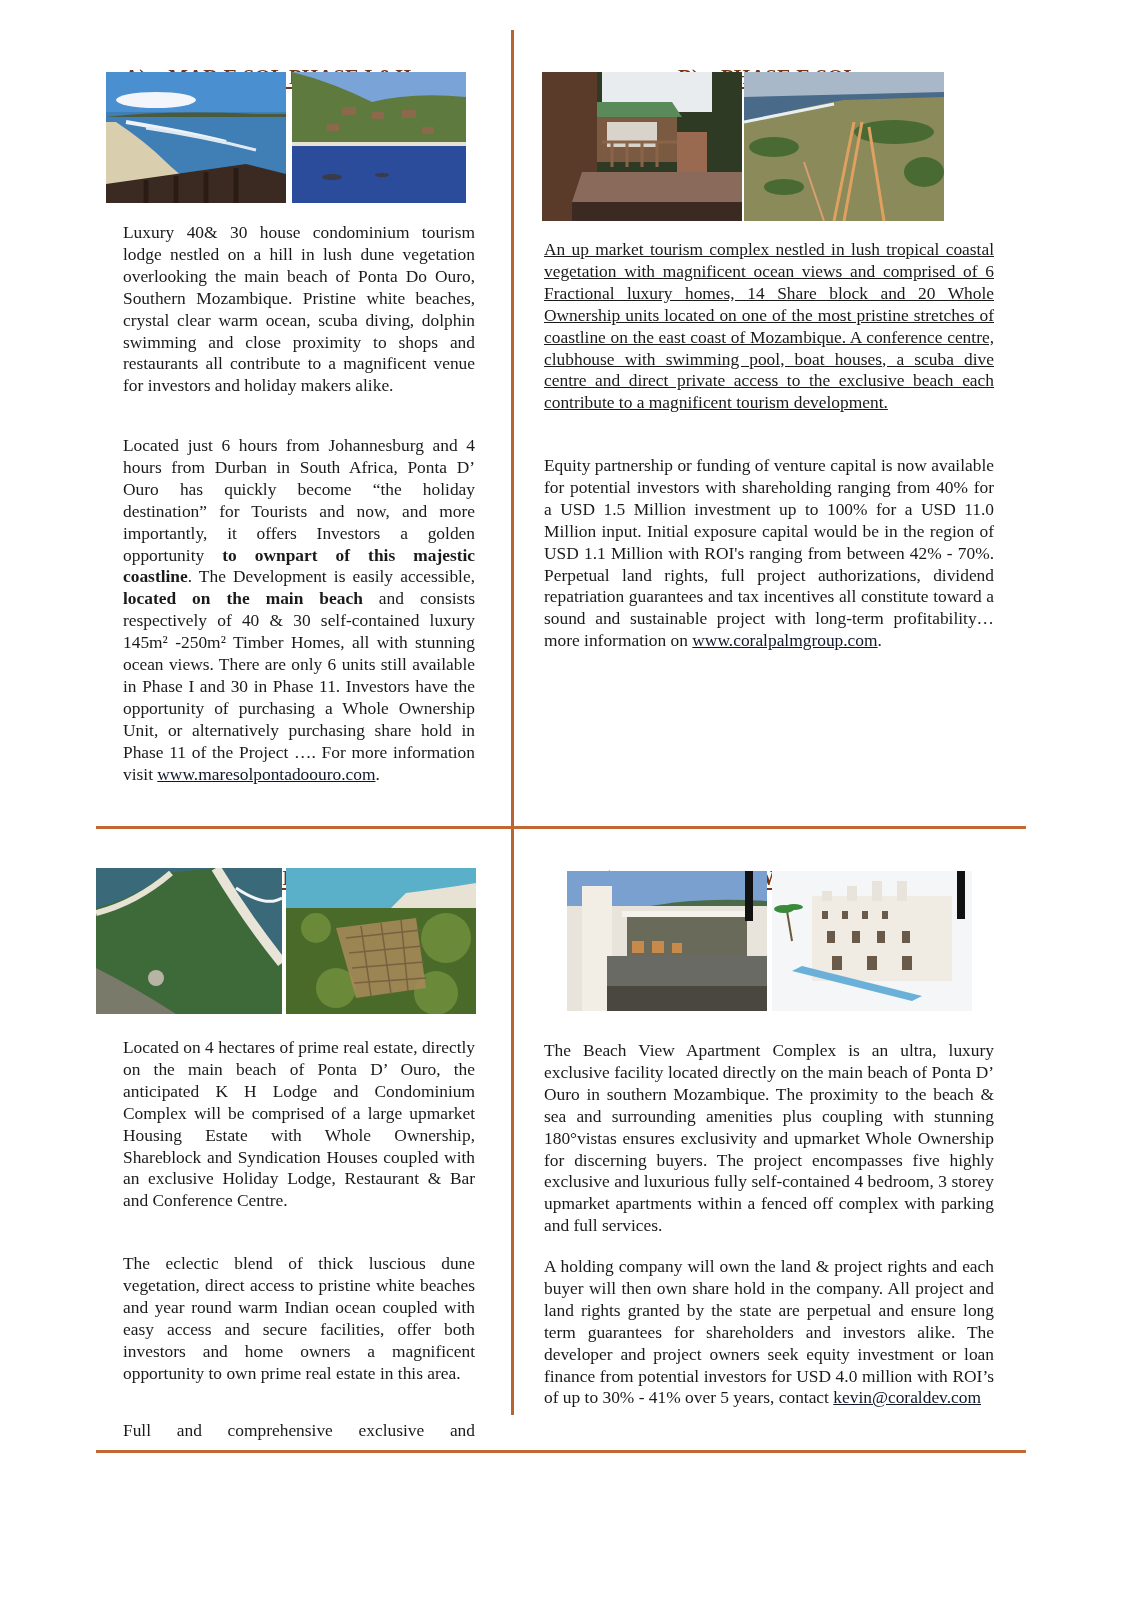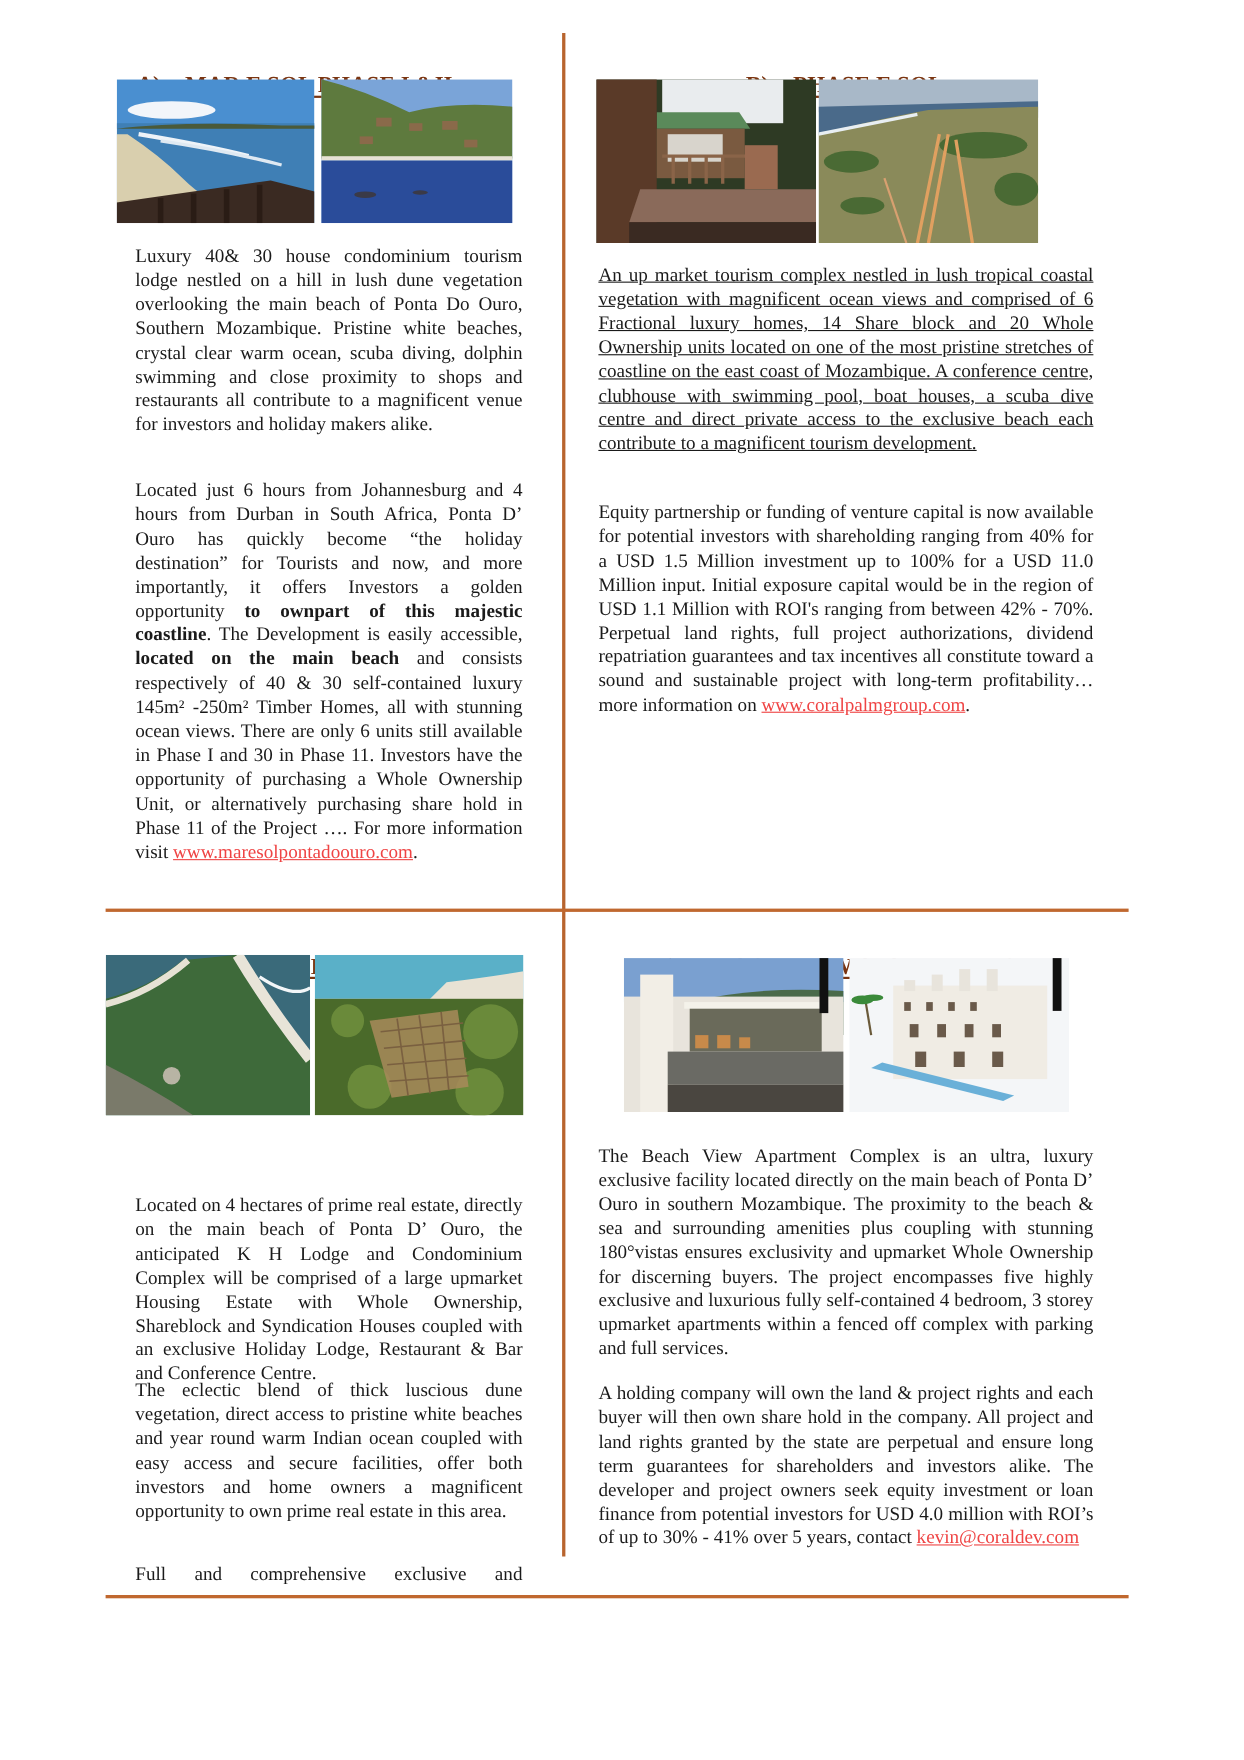--- a/index.html
+++ b/index.html
@@ -8,21 +8,21 @@
   .vline { position: absolute; left: 511px; width: 3px; background: #b8642e; }
   .hline { position: absolute; height: 3px; background: #c0682f; }
   .heading { position: absolute; font-weight: bold; font-size: 21px; color: #7a3410;
              white-space: nowrap; margin-top: 34px; }
   .heading .letter { margin-right: 22px; }
   .heading .title { text-decoration: underline; text-decoration-thickness: 2px; text-underline-offset: 3px; }
   .photo { position: absolute; overflow: hidden; }
   .para { position: absolute; font-size: 17.4px; line-height: 21.9px; text-align: justify;
           text-align-last: left; margin: 0; }
   .para b { font-weight: bold; }
-  a.link { color: #ef4444; text-decoration: underline; }
+  a.link { color: #0f172a; text-decoration: underline; }
 </style>
 </head>
 <body>
 
 <div class="vline" style="top:30px;height:1385px;"></div>
 <div class="hline" style="top:826px;left:96px;width:930px;"></div>
 <div class="hline" style="top:1450px;left:96px;width:930px;"></div>
 
 <div class="heading" style="left:124px;top:31px;">
   <span class="letter">A)</span><span class="title">MAR E SOL PHASE I &amp;II</span>
@@ -145,21 +145,21 @@
         <line x1="60" y1="70" x2="135" y2="62"></line>
         <line x1="63" y1="85" x2="137" y2="78"></line>
         <line x1="66" y1="100" x2="138" y2="94"></line>
         <line x1="68" y1="115" x2="140" y2="110"></line>
         <line x1="75" y1="58" x2="85" y2="128"></line>
         <line x1="95" y1="55" x2="105" y2="126"></line>
         <line x1="115" y1="52" x2="122" y2="123"></line>
       </g>
   </svg>
 </div>
-<p class="para" style="left:123px;top:1085px;width:352px;">
+<p class="para" style="left:123px;top:1037px;width:352px;">
   <span>Located on 4 hectares of prime real estate, directly on the main beach of Ponta D’ Ouro, the anticipated K H Lodge and Condominium Complex will be comprised of a large upmarket Housing Estate with Whole Ownership, Shareblock and Syndication Houses coupled with an exclusive Holiday Lodge, Restaurant &amp; Bar and Conference Centre.</span>
 </p>
 <p class="para" style="left:123px;top:1253px;width:352px;">
   <span>The eclectic blend of thick luscious dune vegetation, direct access to pristine white beaches and year round warm Indian ocean coupled with easy access and secure facilities, offer both investors and home owners a magnificent opportunity to own prime real estate in this area.</span>
 </p>
 <p class="para" style="left:123px;top:1420px;width:352px;text-align-last:justify;">
   <span>Full and comprehensive exclusive and</span>
 </p>
 
 <div class="heading" style="left:593px;top:832px;">

